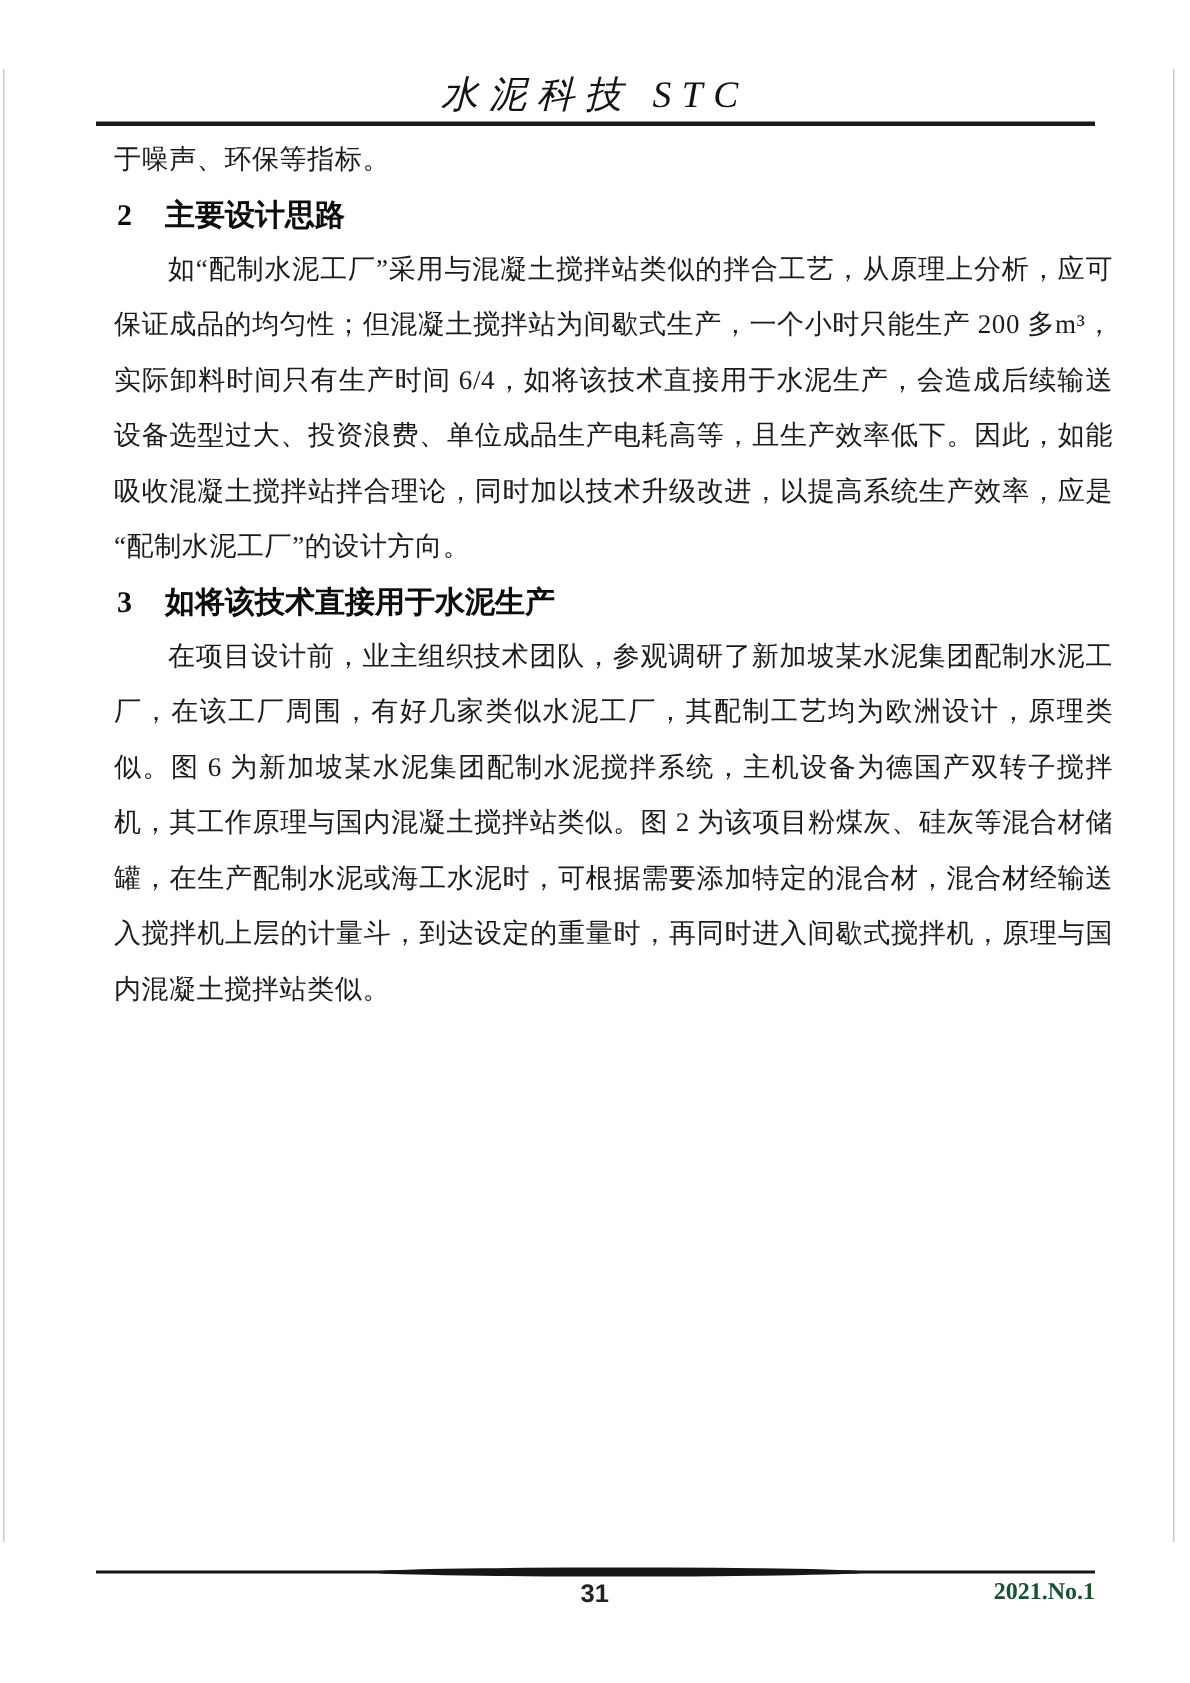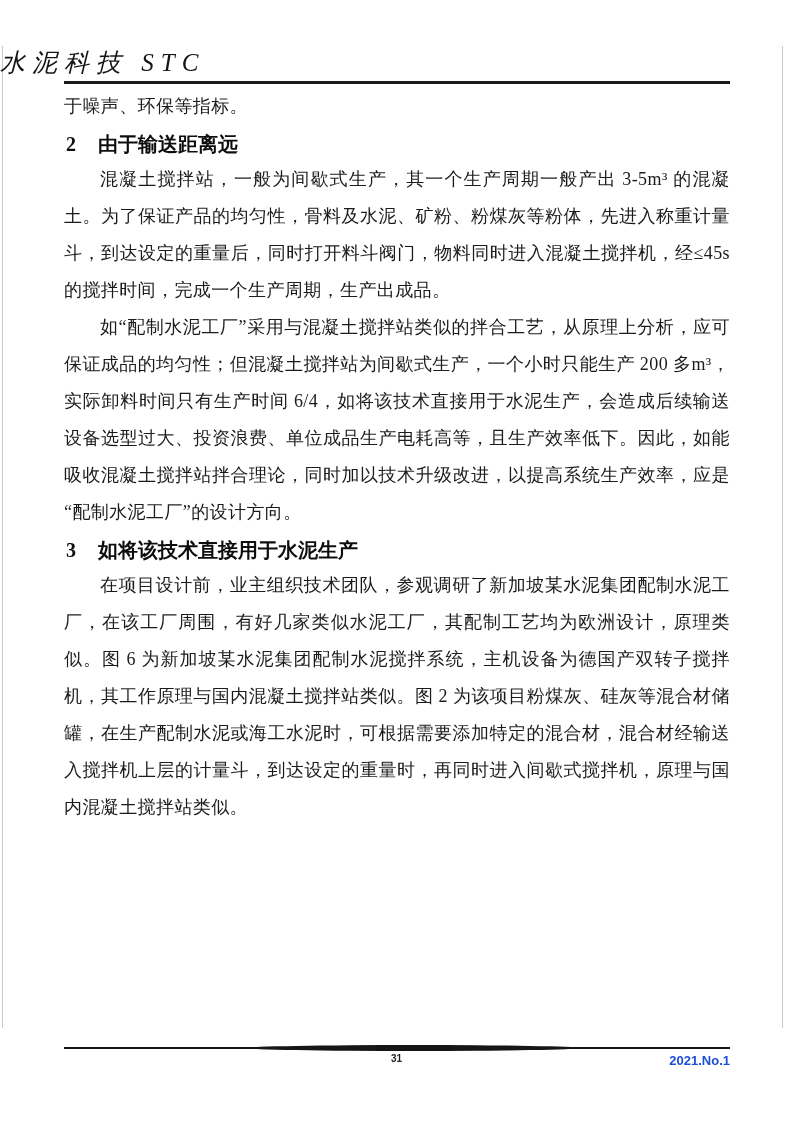--- a/index.html
+++ b/index.html
@@ -26,39 +26,40 @@
   }
   .edge-line.left  { left: 2px; }
   .edge-line.right { left: 782px; }
 
   
   .journal-title {
     position: absolute;
     top: 46px;
     left: 0;
     width: 100%;
+    text-align: center;
     font-size: 25px;
     font-style: italic;
     font-weight: 500;
     letter-spacing: 7px;
     color: #141414;
   }
   .header-rule {
     position: absolute;
     left: 64px;
     top: 81px;
     width: 666px;
     height: 3px;
     background: #1a1a1a;
   }
 
   
   .content {
     position: absolute;
-    left: 64px;
+    left: 76px;
     top: 88px;
     width: 666px;
   }
   .para {
     margin: 0;
     font-size: 18px;
     line-height: 37px;
     text-align: justify;
     text-justify: inter-character;
     text-indent: 2em;
@@ -100,57 +101,56 @@
     border-radius: 50%;
     background: #161616;
   }
   .footer-page-number {
     position: absolute;
     top: 1053px;
     left: 0;
     width: 100%;
     text-align: center;
     font-family: "Liberation Sans", "DejaVu Sans", sans-serif;
-    font-size: 10px;
+    font-size: 17px;
     font-weight: 700;
     color: #222;
   }
   .footer-issue {
     position: absolute;
     top: 1053px;
     right: 63px;
-    font-family: Liberation Sans, sans-serif;
-    font-size: 13px;
+    font-family: Liberation Serif, serif;
+    font-size: 16px;
     font-weight: 700;
-    color: #1d4ed8;
+    color: #14532d;
   }
 </style>
 </head>
 <body>
 
 <div class="page">
 
   <div class="edge-line left"></div>
   <div class="edge-line right"></div>
 
   <div class="journal-title">水泥科技 STC</div>
 
   <div class="header-rule"></div>
 
   <div class="content">
 
     <p class="para no-indent">于噪声、环保等指标。</p>
 
     <div class="section-heading">
       <span class="sec-num">2</span>
-      <span class="sec-title">由于输送距离远</span>
+      <span class="sec-title">主要设计思路</span>
     </div>
 
 
-    <p class="para">混凝土搅拌站，一般为间歇式生产，其一个生产周期一般产出 3-5m³ 的混凝土。为了保证产品的均匀性，骨料及水泥、矿粉、粉煤灰等粉体，先进入称重计量斗，到达设定的重量后，同时打开料斗阀门，物料同时进入混凝土搅拌机，经≤45s 的搅拌时间，完成一个生产周期，生产出成品。</p>
 
     <p class="para">如“配制水泥工厂”采用与混凝土搅拌站类似的拌合工艺，从原理上分析，应可保证成品的均匀性；但混凝土搅拌站为间歇式生产，一个小时只能生产 200 多m³，实际卸料时间只有生产时间 6/4，如将该技术直接用于水泥生产，会造成后续输送设备选型过大、投资浪费、单位成品生产电耗高等，且生产效率低下。因此，如能吸收混凝土搅拌站拌合理论，同时加以技术升级改进，以提高系统生产效率，应是“配制水泥工厂”的设计方向。</p>
 
     <div class="section-heading">
       <span class="sec-num">3</span>
       <span class="sec-title">如将该技术直接用于水泥生产</span>
     </div>
 
     <p class="para">在项目设计前，业主组织技术团队，参观调研了新加坡某水泥集团配制水泥工厂，在该工厂周围，有好几家类似水泥工厂，其配制工艺均为欧洲设计，原理类似。图 6 为新加坡某水泥集团配制水泥搅拌系统，主机设备为德国产双转子搅拌机，其工作原理与国内混凝土搅拌站类似。图 2 为该项目粉煤灰、硅灰等混合材储罐，在生产配制水泥或海工水泥时，可根据需要添加特定的混合材，混合材经输送入搅拌机上层的计量斗，到达设定的重量时，再同时进入间歇式搅拌机，原理与国内混凝土搅拌站类似。</p>
 

